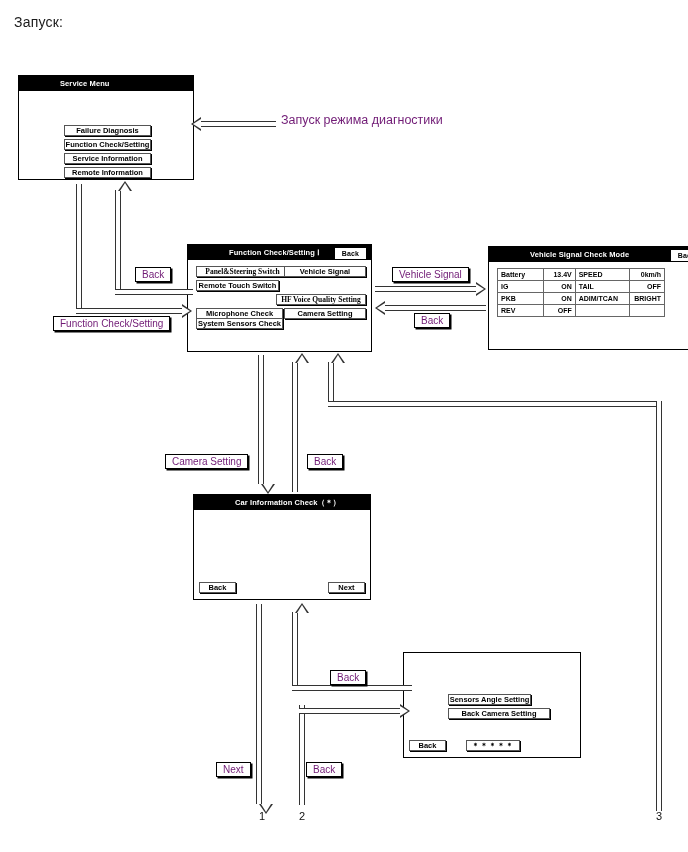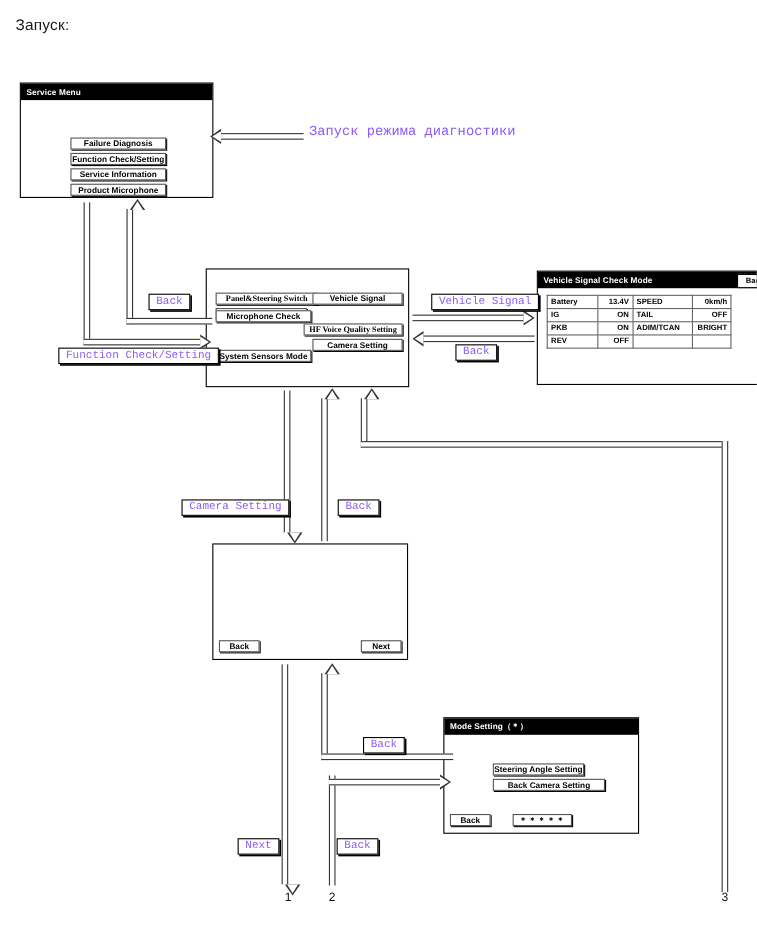--- a/index.html
+++ b/index.html
@@ -19,21 +19,21 @@
   
   .panel{position:absolute;background:#fff;border:1px solid #000;box-sizing:border-box;}
   .panel .titlebar{
     position:absolute;left:0;top:0;right:0;height:15px;
     background:#000;color:#fff;
     font-size:7.5px;font-weight:bold;
     display:flex;align-items:center;
     padding-left:5px;box-sizing:border-box;
     letter-spacing:.1px;
   }
-  .panel .titlebar .ttl{white-space:nowrap;}
+  .panel .titlebar .ttl{white-space:nowrap;margin-left:36px;}
   .panel .body{position:absolute;left:0;top:15px;right:0;bottom:0;}
 
   
   .tb-back{
     position:absolute;right:4px;top:2px;
     background:#fff;color:#000;border:1px solid #000;
     font-size:7px;font-weight:bold;
     padding:0 7px;line-height:11px;height:11px;
     display:flex;align-items:center;justify-content:center;
   }
@@ -55,24 +55,24 @@
     border:1px solid #666;height:11px;font-size:7px;font-weight:bold;
     padding:0 3px;line-height:11px;
   }
   .vtable td.k{text-align:left;width:54px;}
   .vtable td.v{text-align:right;width:30px;}
 
   
   .flabel{
     position:absolute;background:#fff;border:1px solid #000;
     box-shadow:1.5px 1.5px 0 #000;
-    font-size:10px;color:#8b5cf6;
+    font-size:10px;color:#701a75;
     padding:1px 6px;white-space:nowrap;
     display:flex;align-items:center;justify-content:center;
-    box-sizing:border-box;z-index:6;font-family:Liberation Mono, monospace;
+    box-sizing:border-box;z-index:6;
   }
 
   
   .hbar,.vbar{position:absolute;background:#fff;box-sizing:border-box;z-index:3;}
   .hbar{border-top:1px solid #333;border-bottom:1px solid #333;height:6px;}
   .vbar{border-left:1px solid #333;border-right:1px solid #333;width:6px;}
 
   
   .ah{position:absolute;width:0;height:0;z-index:4;}
   .ah.left{
@@ -126,30 +126,34 @@
   <div class="caption">Запуск:</div>
 
   <div class="panel" style="left:18px;top:75px;width:176px;height:105px;">
     <div class="titlebar">
       <span class="ttl">Service Menu</span>
     </div>
     <div class="body">
       <div class="sbtn" style="left:45px;top:34px;width:87px;">Failure Diagnosis</div>
       <div class="sbtn" style="left:45px;top:48px;width:87px;">Function Check/Setting</div>
       <div class="sbtn" style="left:45px;top:62px;width:87px;">Service Information</div>
-      <div class="sbtn" style="left:45px;top:76px;width:87px;">Product Microphone</div>
+      <div class="sbtn" style="left:45px;top:76px;width:87px;">Remote Information</div>
     </div>
   </div>
 
   <div class="panel" style="left:187px;top:244px;width:185px;height:108px;">
+    <div class="titlebar">
+      <span class="ttl">Function Check/Setting Ⅰ</span>
+      <div class="tb-back">Back</div>
+    </div>
     <div class="body">
       <div class="sbtn" style="left:8px;top:6px;width:93px;font-family:Liberation Serif, serif;">Panel&amp;Steering Switch</div>
       <div class="sbtn" style="left:8px;top:20px;width:83px;">Remote Touch Switch</div>
-      <div class="sbtn" style="left:8px;top:22px;width:87px;">Microphone Check</div>
-      <div class="sbtn" style="left:8px;top:58px;width:87px;">System Sensors Mode</div>
+      <div class="sbtn" style="left:8px;top:48px;width:87px;">Microphone Check</div>
+      <div class="sbtn" style="left:8px;top:58px;width:87px;">System Sensors Check</div>
 
       <div class="sbtn" style="left:96px;top:6px;width:82px;">Vehicle Signal</div>
       <div class="sbtn" style="left:88px;top:34px;width:90px;font-family:Liberation Serif, serif;">HF Voice Quality Setting</div>
       <div class="sbtn" style="left:96px;top:48px;width:82px;">Camera Setting</div>
     </div>
   </div>
 
   <div class="panel" style="left:488px;top:246px;width:220px;height:104px;">
     <div class="titlebar">
       <span class="ttl">Vehicle Signal Check Mode</span>
@@ -181,32 +185,32 @@
           <td class="v">OFF</td>
           <td class="k"></td>
           <td class="v"></td>
         </tr>
       </tbody>
         </table>
     </div>
   </div>
 
   <div class="panel" style="left:193px;top:494px;width:178px;height:106px;">
+    <div class="titlebar">
+      <span class="ttl">Car Information Check（＊）</span>
+    </div>
     <div class="body">
       <div class="sbtn" style="left:5px;top:72px;width:37px;">Back</div>
       <div class="sbtn" style="left:134px;top:72px;width:37px;">Next</div>
     </div>
   </div>
 
   <div class="panel" style="left:403px;top:652px;width:178px;height:106px;">
-    <div class="titlebar">
-      <span class="ttl">Mode Setting（＊）</span>
-    </div>
-    <div class="body">
-      <div class="sbtn" style="left:44px;top:26px;width:83px;">Steering Angle Setting</div>
+    <div class="body">
+      <div class="sbtn" style="left:44px;top:26px;width:83px;">Sensors Angle Setting</div>
       <div class="sbtn" style="left:44px;top:40px;width:102px;">Back Camera Setting</div>
       <div class="sbtn" style="left:5px;top:72px;width:37px;">Back</div>
       <div class="sbtn" style="left:62px;top:72px;width:54px;letter-spacing:1px;">＊＊＊＊＊</div>
     </div>
   </div>
 
   <div class="hbar" style="left:200px;top:121px;width:76px;"></div>
   <div class="ah left" style="left:191px;top:117px;"></div>
   <div class="flabel" style="left:281px;top:113px;border:none;box-shadow:none;padding:0;background:transparent;font-size:12.5px;">Запуск режима диагностики</div>
 

